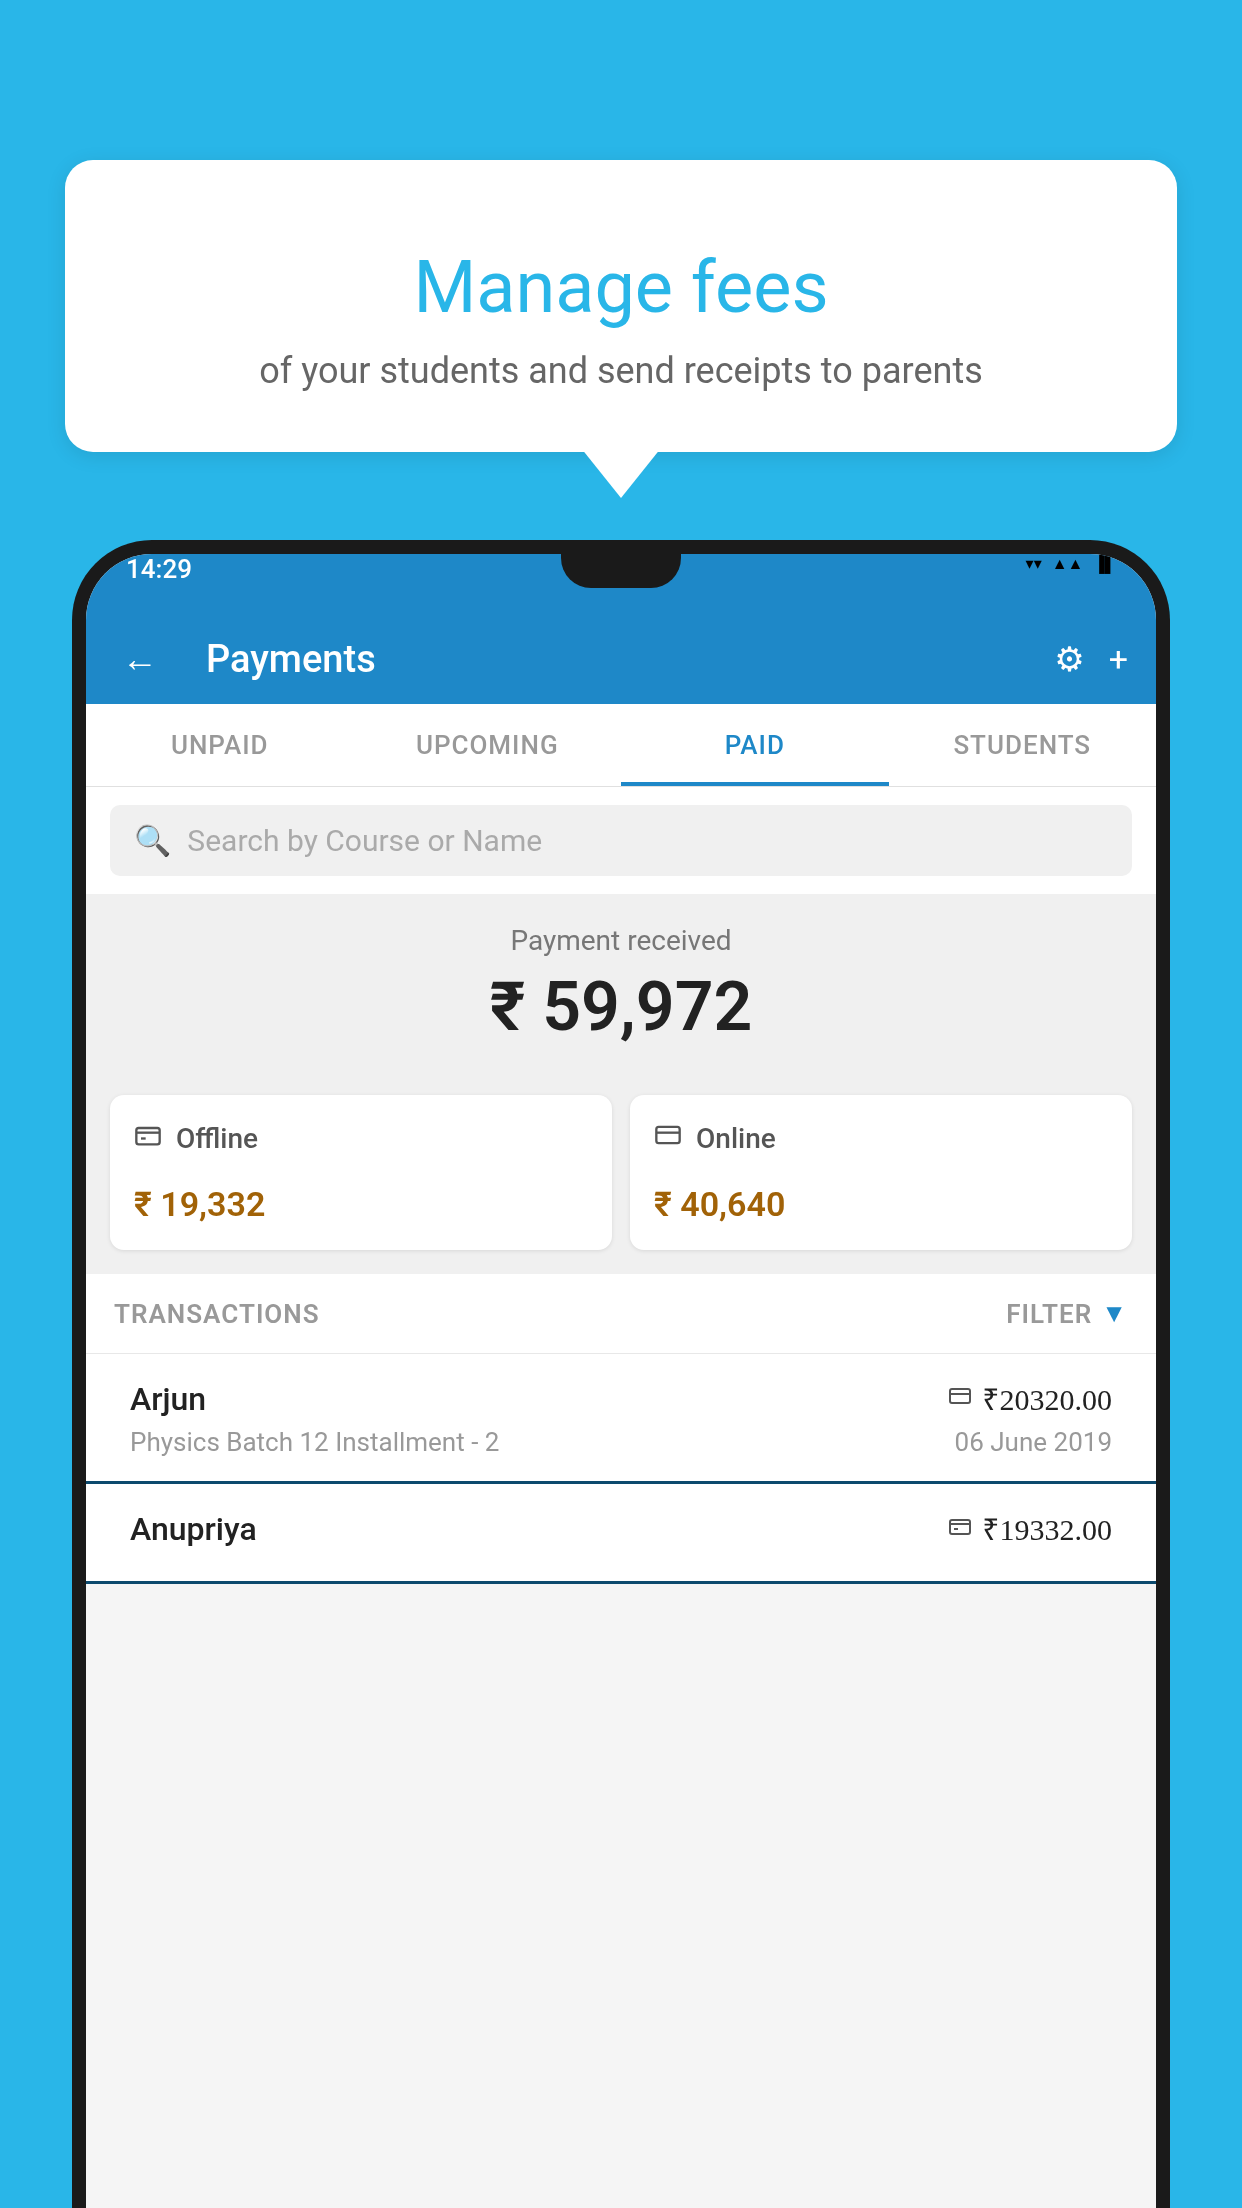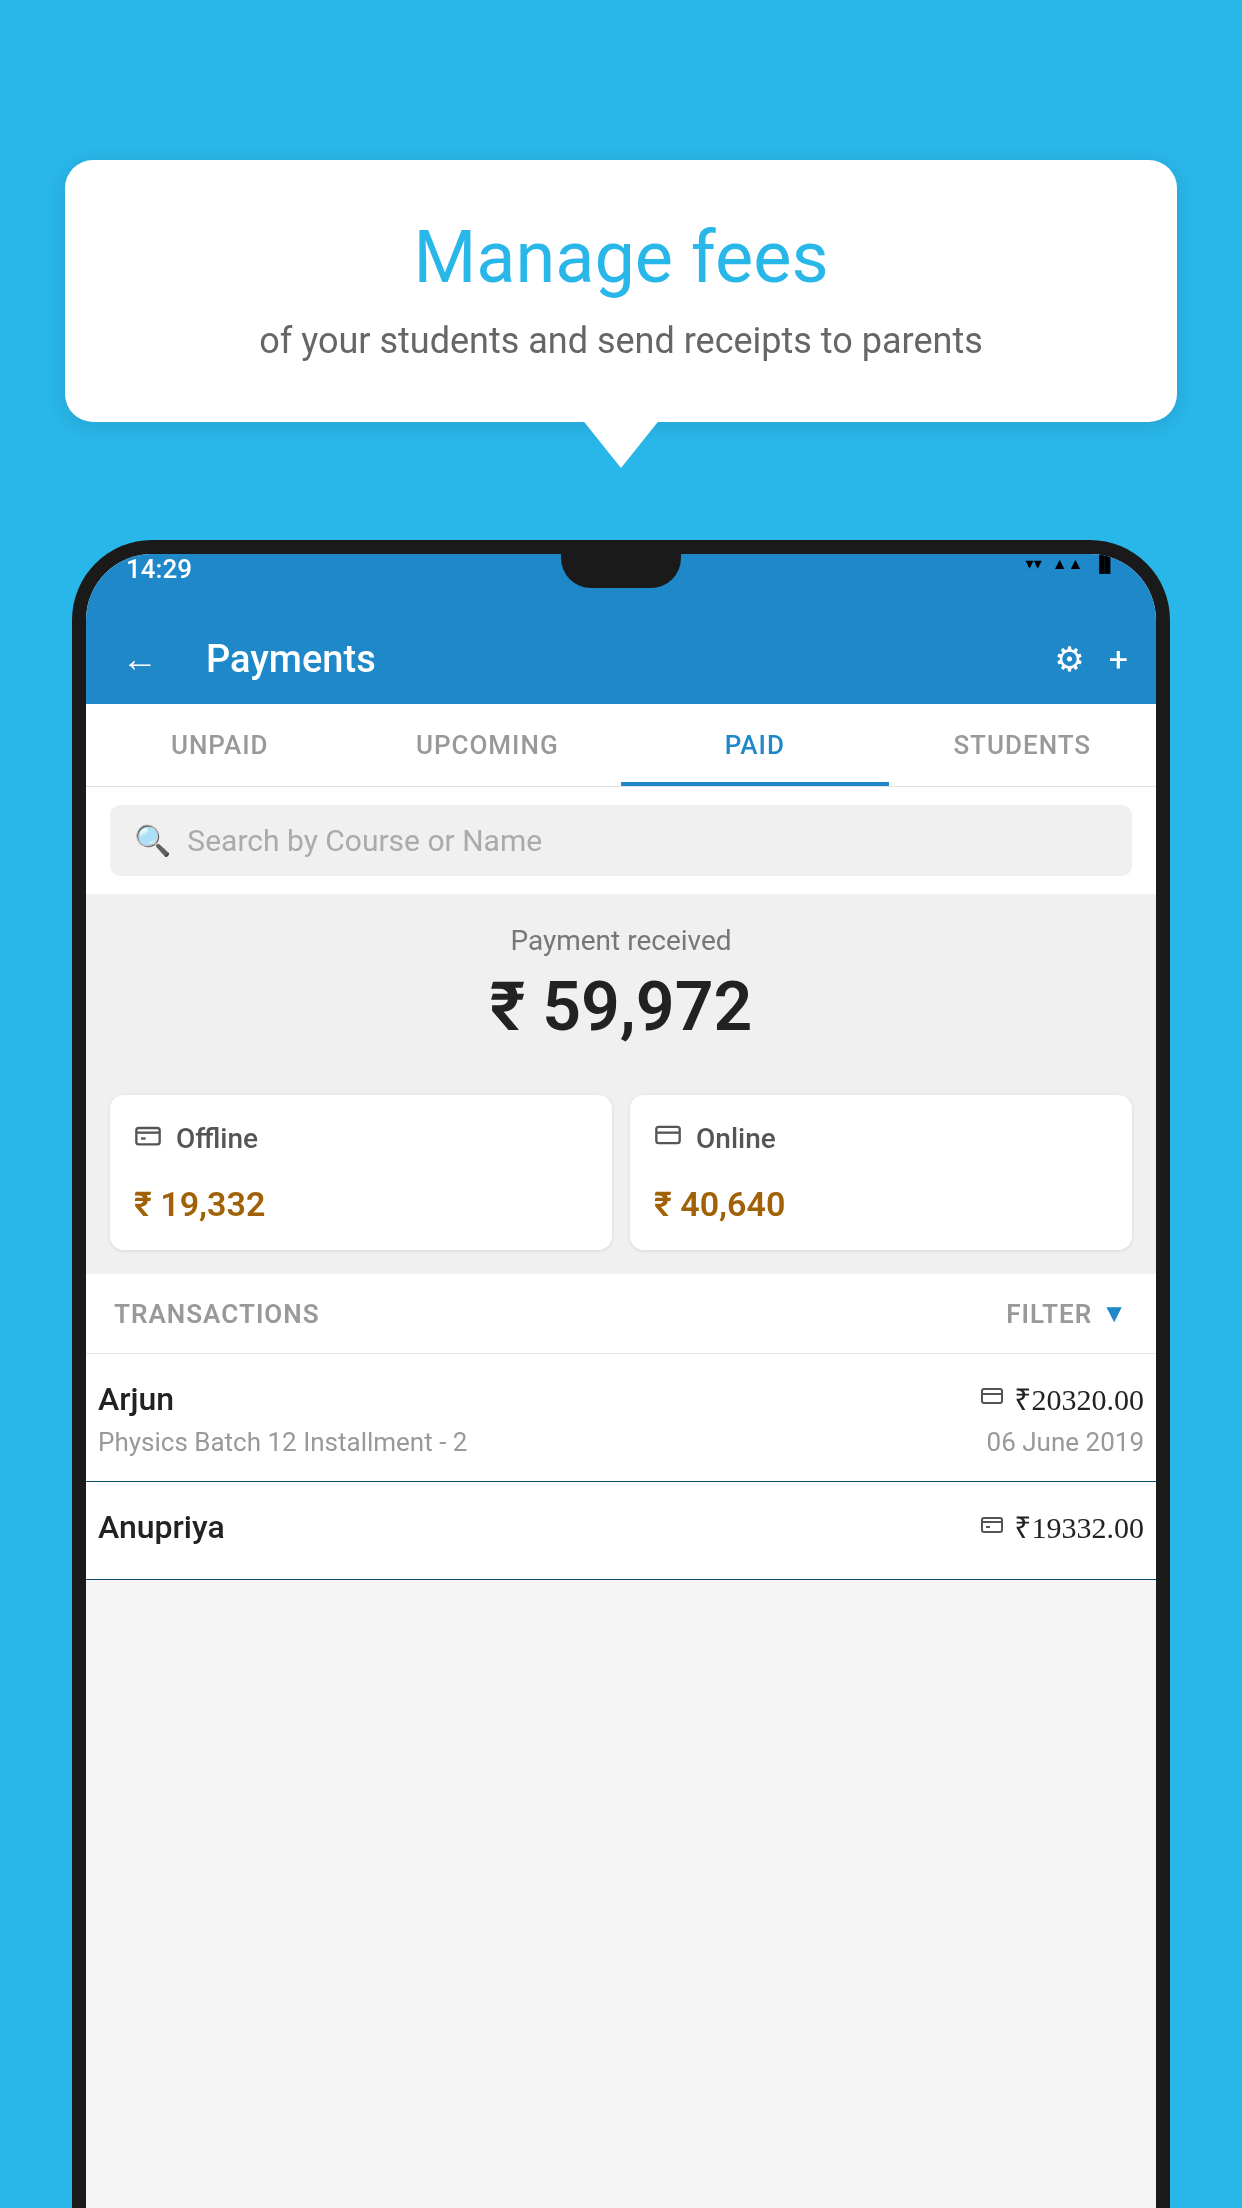--- a/index.html
+++ b/index.html
@@ -35,20 +35,21 @@
       height: 0;
       border-left: 40px solid transparent;
       border-right: 40px solid transparent;
       border-top: 50px solid white;
     }
     .bubble-title {
       font-size: 72px;
       color: #29b6e8;
       font-weight: 400;
       margin-bottom: 20px;
+      margin-top: 30px;
     }
     .bubble-subtitle {
       font-size: 36px;
       color: #666;
       font-weight: 400;
     }
 
     
     .phone-frame {
       position: absolute;
@@ -272,22 +273,22 @@
       cursor: pointer;
     }
     .filter-icon {
       color: #1e88c8;
       font-size: 26px;
     }
 
     
     .transaction-item {
       background: white;
-      padding: 24px 12px;
-      border-bottom: 1px solid #0c4a6e;
+      padding: 24px 44px;
+      border-bottom: 3px solid #0c4a6e;
     }
     .transaction-row1 {
       display: flex;
       justify-content: space-between;
       align-items: center;
       margin-bottom: 8px;
     }
     .transaction-name {
       color: #222;
       font-size: 32px;

